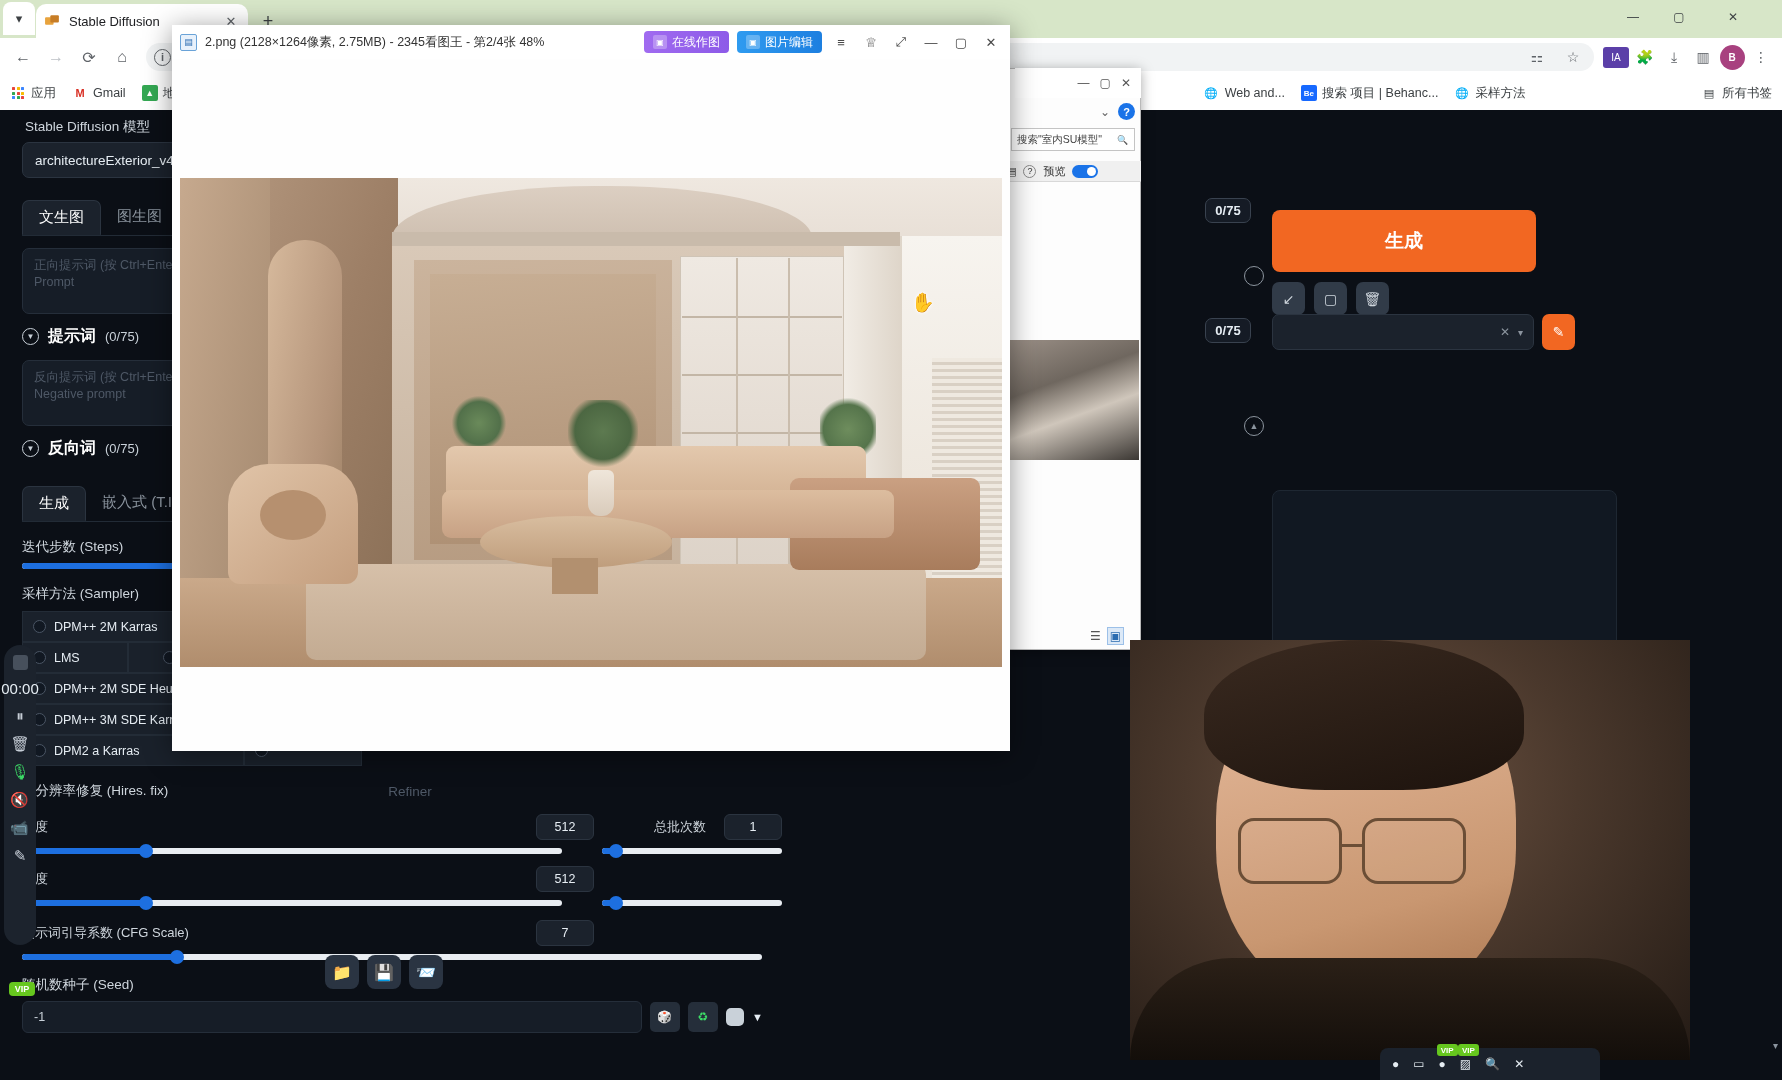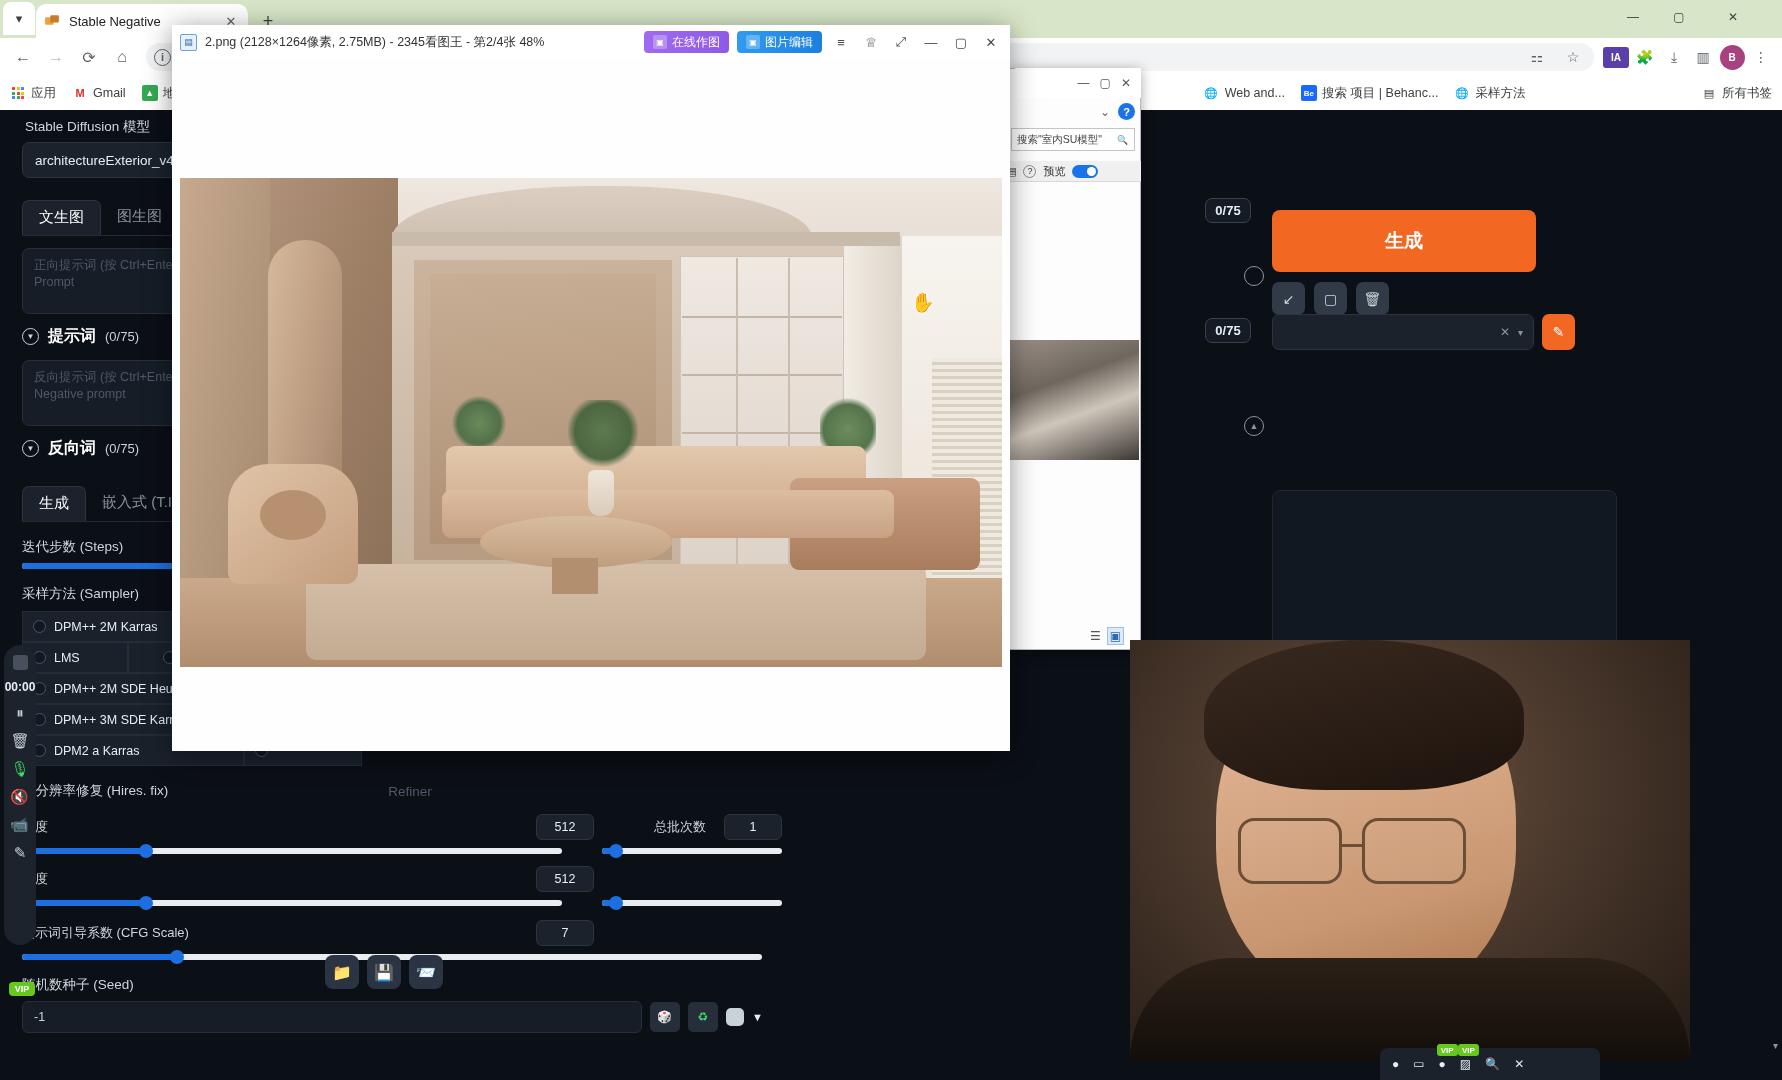--- a/index.html
+++ b/index.html
@@ -73,21 +73,21 @@
     justify-content: center; flex: 0 0 auto; font-weight: bold;
   }
   .omnibox-url { font-size: 13px; color: #202124; white-space: nowrap; overflow: hidden; }
   .omnibox-right { margin-left: auto; display: flex; align-items: center; gap: 10px; }
   .tb-icon {
     width: 26px; height: 26px; display: flex; align-items: center;
     justify-content: center; color: #5f6368; font-size: 14px; flex: 0 0 auto;
   }
   .ext-badge {
     width: 28px; height: 21px; border-radius: 3px; background: #5b3fa8;
-    color: #fff; font-size: 10px; font-weight: bold;
+    color: #fff; font-size: 10px; font-weight: normal;
     display: flex; align-items: center; justify-content: center;
   }
   .profile-av {
     width: 25px; height: 25px; border-radius: 50%; background: #a8417f;
     color: #fff; font-size: 10px; display: flex; align-items: center;
     justify-content: center; font-weight: bold;
   }
 
   .bookmarks {
     position: absolute; left: 0; top: 76px; width: 100%; height: 34px;
@@ -350,21 +350,21 @@
 
   
   .rec-bar {
     position: absolute; left: 4px; top: 645px; width: 32px; height: 300px;
     background: #1c232d; border-radius: 16px;
     display: flex; flex-direction: column; align-items: center; padding-top: 10px; gap: 10px;
   }
   .rec-stop {
     width: 15px; height: 15px; border-radius: 3px; background: #47505c;
   }
-  .rec-time { font-size: 12px; color: #e6edf3; font-weight: bold; }
+  .rec-time { font-size: 15px; color: #e6edf3; font-weight: normal; }
   .rec-ico { color: #c6cdd6; font-size: 15px; }
   .mic-ico { color: #3ddc67; font-size: 15px; }
   .vip-badge {
     position: absolute; left: 9px; top: 982px; width: 26px; height: 14px;
     background: #66c71e; border-radius: 4px; color: #fff; font-size: 9px;
     font-weight: bold; display: flex; align-items: center; justify-content: center;
   }
 
   
   .subtitle {
@@ -433,21 +433,21 @@
 <div id="root">
 
   <div class="browser-chrome">
     <div class="tabstrip">
       <div class="tab-menu-btn">▾</div>
       <div class="tab">
         <svg class="tab-favicon" viewBox="0 0 16 16">
           <rect x="1" y="4" width="8" height="7" rx="1" fill="#e8a33d"></rect>
           <rect x="6" y="2" width="8" height="7" rx="1" fill="#c77d26"></rect>
         </svg>
-        <span class="tab-title">Stable Negative</span>
+        <span class="tab-title">Stable Diffusion</span>
         <span class="tab-close">✕</span>
       </div>
       <div class="newtab-btn">+</div>
       <div class="win-ctrl win-min">—</div>
       <div class="win-ctrl win-max">▢</div>
       <div class="win-ctrl win-close">✕</div>
     </div>
 
     <div class="toolbar">
       <div class="nav-btn">←</div>

